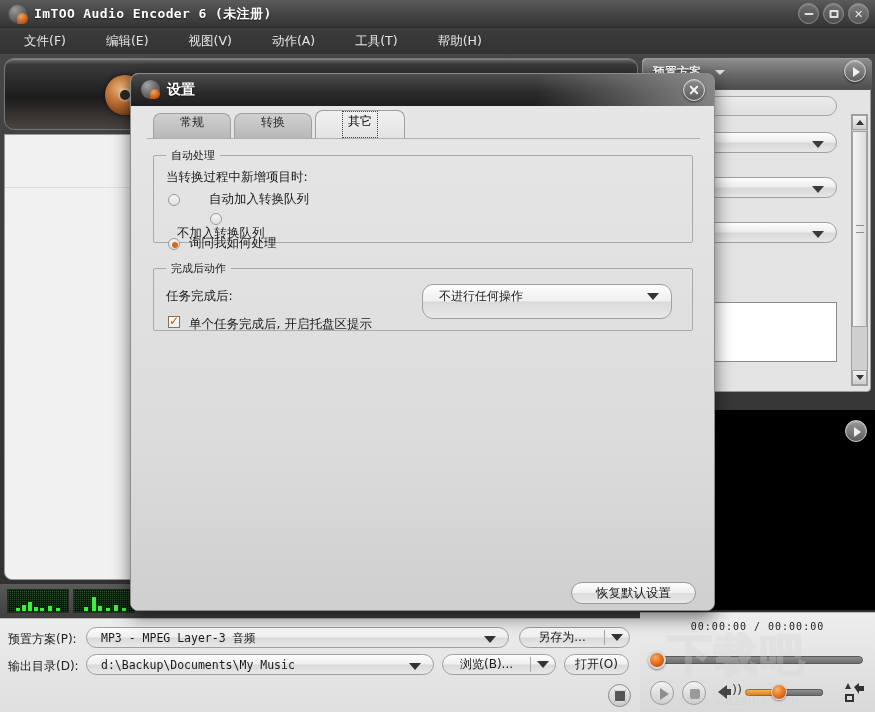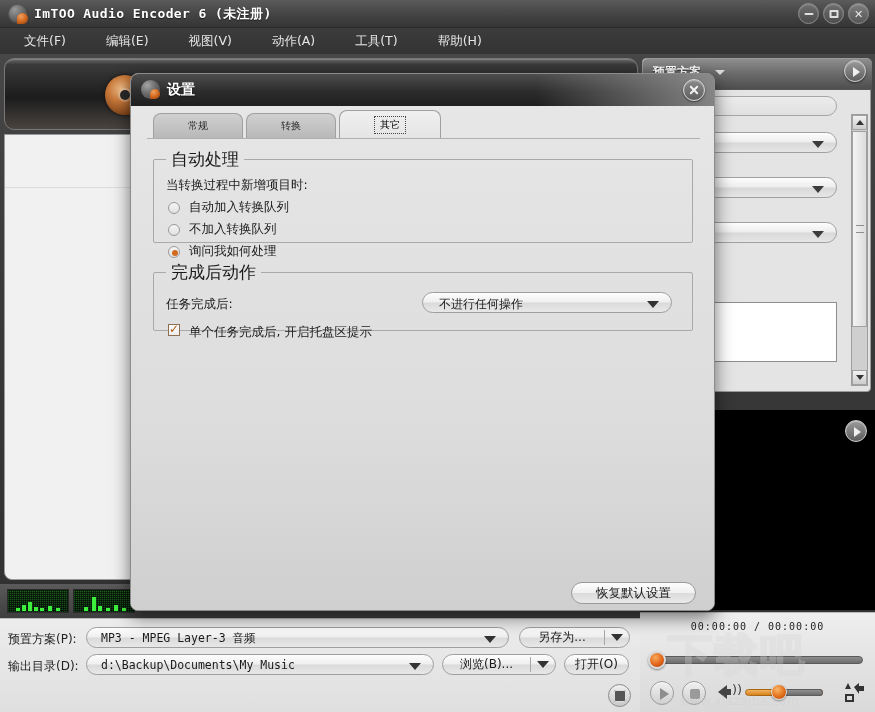--- a/index.html
+++ b/index.html
@@ -336,40 +336,40 @@
   }
   .dlg-close::before { transform:translate(-50%,-50%) rotate(45deg); }
   .dlg-close::after  { transform:translate(-50%,-50%) rotate(-45deg); }
 
   .dlg-body {
     position:absolute; left:0; top:32px; width:585px; height:506px;
     background: linear-gradient(180deg,#e6e6e6 0%,#dcdcdc 65%,#cfcfcf 100%);
   }
   .tabs { position:absolute; left:22px; top:4px; height:28px; display:flex; align-items:flex-end; }
   .tab {
-    height:25px; padding:0 34px; border-radius:8px 8px 0 0;
-    display:flex; align-items:center; justify-content:center;
-    font-size:10px; color:#2a2a2a; margin-right:3px;
+    height:25px; padding:0 26px; border-radius:8px 8px 0 0;
+    display:flex; justify-content:center;
+    font-size:12px; color:#2a2a2a; margin-right:3px;
     background: linear-gradient(180deg,#d0d0d0,#b8b8b8);
     border:1px solid #a0a0a0; border-bottom:none;
   }
   .tab.active {
     background: linear-gradient(180deg,#f0f0f0,#e4e4e4);
     height:28px; color:#000;
   }
   .tab.active .focus { border:1px dotted #444; padding:1px 5px; }
   .tabs-line {
     position:absolute; left:16px; top:32px; width:553px; height:1px; background:#b0b0b0;
   }
 
   fieldset.grp {
     position:absolute; border:1px solid #a9a9a9; border-radius:2px;
     background:transparent;
   }
-  fieldset.grp legend { font-size:17px; color:#1a1a1a; padding:0 5px; margin-left:12px;font-family:Liberation Serif, serif; }
+  fieldset.grp legend { font-size:11px; color:#1a1a1a; padding:0 5px; margin-left:12px;font-family:Liberation Serif, serif; }
 
   .grp-text { position:absolute; font-size:12.5px; color:#1a1a1a; }
 
   .radio-row { position:absolute; display:flex; align-items:center; }
   .radio {
     width:12px; height:12px; border-radius:50%;
     background: linear-gradient(180deg,#f6f6f6,#e0e0e0);
     border:1px solid #9a9a9a; position:relative; flex:0 0 auto;
   }
   .radio.on::after {
@@ -383,21 +383,21 @@
     width:12px; height:12px; position:relative; flex:0 0 auto;
     background: linear-gradient(180deg,#fcfcfc,#ececec);
     border:1px solid #8e7050;
   }
   .chk.on::after {
     content:"✓"; position:absolute; left:0px; top:-3px; font-size:12px; color:#b05a10; font-weight:bold;
   }
   .chk-row .lab { margin-left:9px; font-size:12.5px; color:#1a1a1a; }
 
   .dlg-combo {
-    position:absolute; height:21px; border-radius:11px; border:1px solid #9f9f9f;
+    position:absolute; height:35px; border-radius:11px; border:1px solid #9f9f9f;
     background: linear-gradient(180deg,#fdfdfd 0%,#efefef 48%,#dadada 52%,#e8e8e8 100%);
   }
   .dlg-combo .val { position:absolute; left:16px; top:3px; font-size:12px; color:#1a1a1a; }
   .dlg-combo::after {
     content:""; position:absolute; right:12px; top:8px; width:0;height:0;
     border-left:6px solid transparent;border-right:6px solid transparent;border-top:7px solid #333;
   }
 
   .dlg-btn {
     position:absolute; height:22px; border-radius:11px; border:1px solid #9a9a9a;
@@ -572,25 +572,25 @@
         <div class="tab active">
           <span class="focus">其它</span>
         </div>
       </div>
       <div class="tabs-line"></div>
 
       <fieldset class="grp" style="left:22px; top:42px; width:540px; height:95px;">
         <legend>自动处理</legend>
         <div class="grp-text" style="left:12px; top:6px;">当转换过程中新增项目时:</div>
 
-        <div class="radio-row" style="left:14px; top:28px;">
+        <div class="radio-row" style="left:14px; top:28px;gap:20px;">
           <span class="radio"></span>
           <span class="lab">自动加入转换队列</span>
         </div>
-        <div class="radio-row" style="left:14px; top:50px;">
+        <div class="radio-row" style="left:14px; top:50px;flex-direction:column;">
           <span class="radio"></span>
           <span class="lab">不加入转换队列</span>
         </div>
         <div class="radio-row" style="left:14px; top:72px;">
           <span class="radio on"></span>
           <span class="lab">询问我如何处理</span>
         </div>
       </fieldset>
 
       <fieldset class="grp" style="left:22px; top:155px; width:540px; height:70px;">

